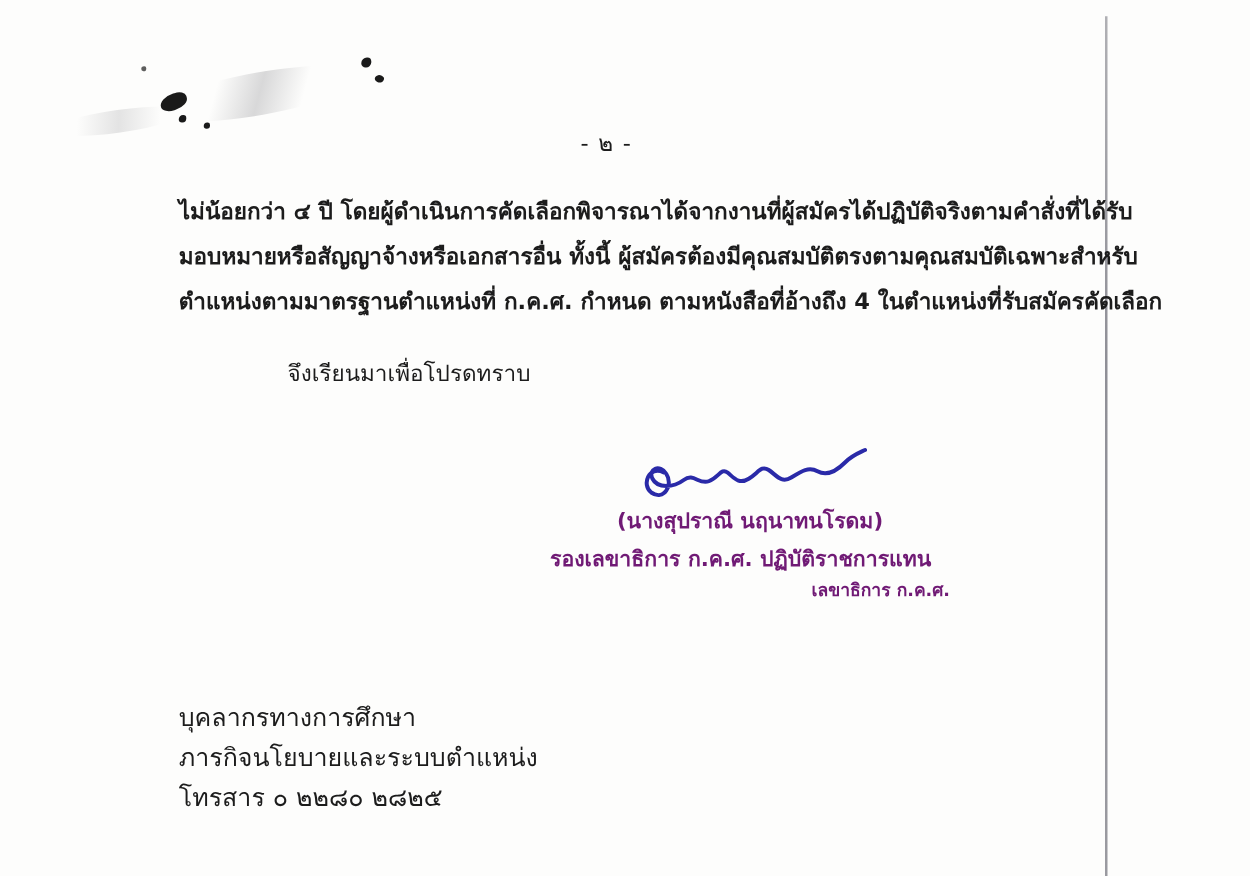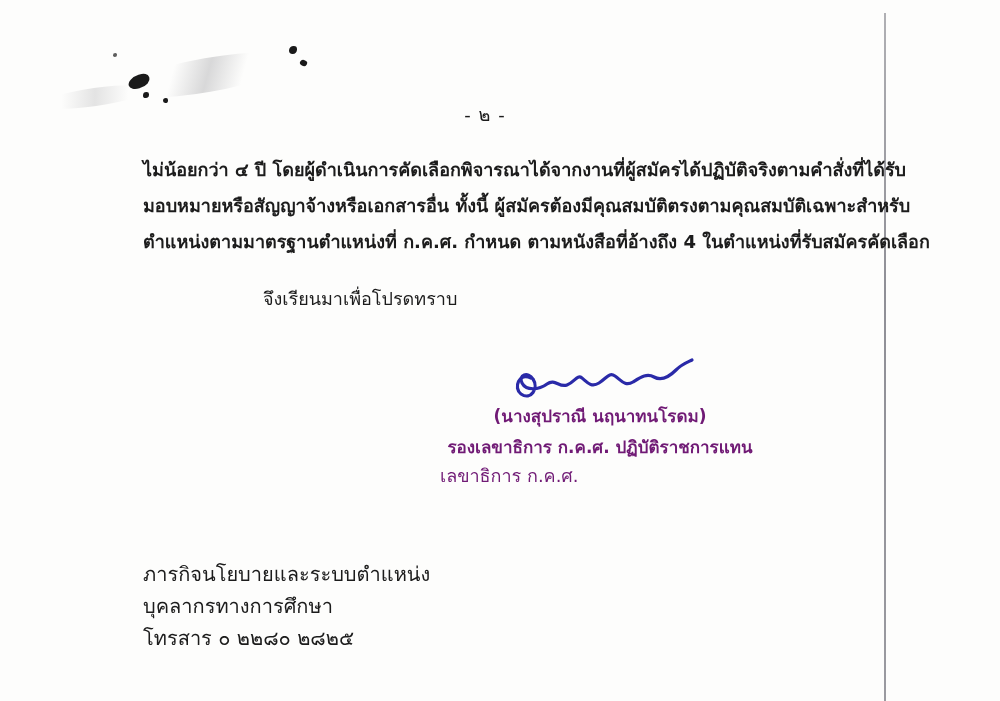--- a/index.html
+++ b/index.html
@@ -20,43 +20,43 @@
     text-align:center;
     font-size:18px;letter-spacing:1px;
   }
   .paragraph{
     top:152px;left:143px;width:745px;
     font-size:18px;line-height:36px;font-weight:bold;
   }
   .paragraph .pline{white-space:nowrap;}
   .closing-line{
     top:284px;left:230px;
-    font-size:18px;white-space:nowrap;margin-left:33px;
+    font-size:18px;white-space:nowrap;
   }
   .salutation{
     top:318px;left:505px;
     font-size:18px;white-space:nowrap;
   }
   .signature-wrap{
     top:350px;left:505px;width:190px;height:56px;
   }
   .ink{color:#701a75;}
   .signer-name{
     top:402px;left:440px;width:320px;
     text-align:center;font-size:17px;font-weight:bold;
     white-space:nowrap;
   }
   .signer-pos1{
     top:433px;left:440px;width:320px;
-    text-align:center;font-size:17px;font-weight:bold;
+    text-align:left;font-size:17px;font-weight:bold;
     white-space:nowrap;
   }
   .signer-pos2{
     top:461px;left:440px;width:320px;
-    text-align:left;font-size:18px;font-weight:normal;
+    text-align:right;font-size:14px;font-weight:bold;
     white-space:nowrap;
   }
   .footer-block{
     top:558px;left:143px;
     font-size:20px;line-height:32px;
     white-space:nowrap;
   }
   
   .scan-line-vertical{
     top:13px;left:884px;width:2px;height:688px;
@@ -125,18 +125,18 @@
                C 156 31, 163 28, 171 20
                C 177 14, 183 12, 187 10" fill="none" stroke="#2a2aa8" stroke-width="3.2" stroke-linecap="round" stroke-linejoin="round"></path>
     </svg>
   </div>
 
   <div class="abs signer-name ink">(นางสุปราณี นฤนาทนโรดม)</div>
   <div class="abs signer-pos1 ink">รองเลขาธิการ ก.ค.ศ. ปฏิบัติราชการแทน</div>
   <div class="abs signer-pos2 ink">เลขาธิการ ก.ค.ศ.</div>
 
   <div class="abs footer-block">
+    <div>บุคลากรทางการศึกษา</div>
     <div>ภารกิจนโยบายและระบบตำแหน่ง</div>
-    <div>บุคลากรทางการศึกษา</div>
     <div>โทรสาร ๐ ๒๒๘๐ ๒๘๒๕</div>
   </div>
 
 </div>
 
 </body></html>

